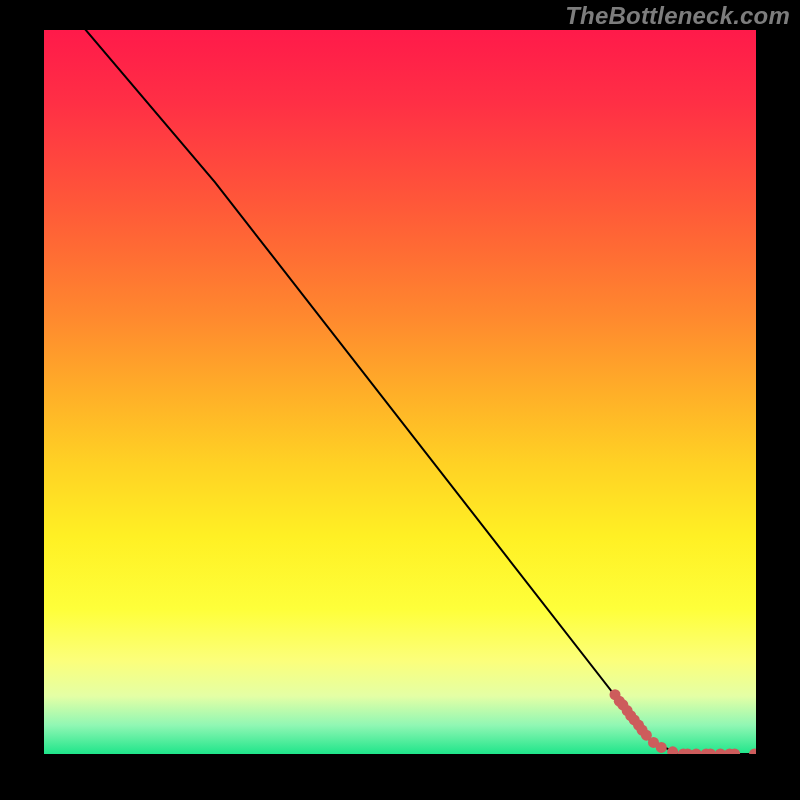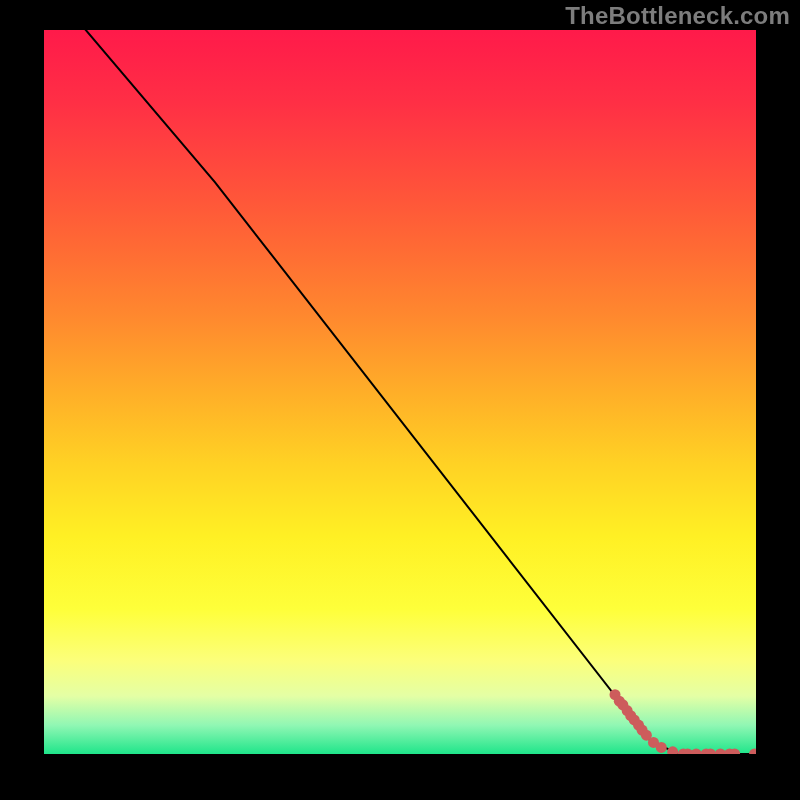--- a/index.html
+++ b/index.html
@@ -9,20 +9,21 @@
     height: 800px;
     background: #000;
     font-family: Arial, Helvetica, sans-serif;
     overflow: hidden;
   }
   .page {
     position: relative;
     width: 800px;
     height: 800px;
     background: #000;
+    font-style: italic;
   }
   .watermark {
     position: absolute;
     top: 2px;
     right: 10px;
     font-size: 24px;
     font-weight: 600;
     color: #7d7d7d;
     letter-spacing: 0.2px;
     user-select: none;

